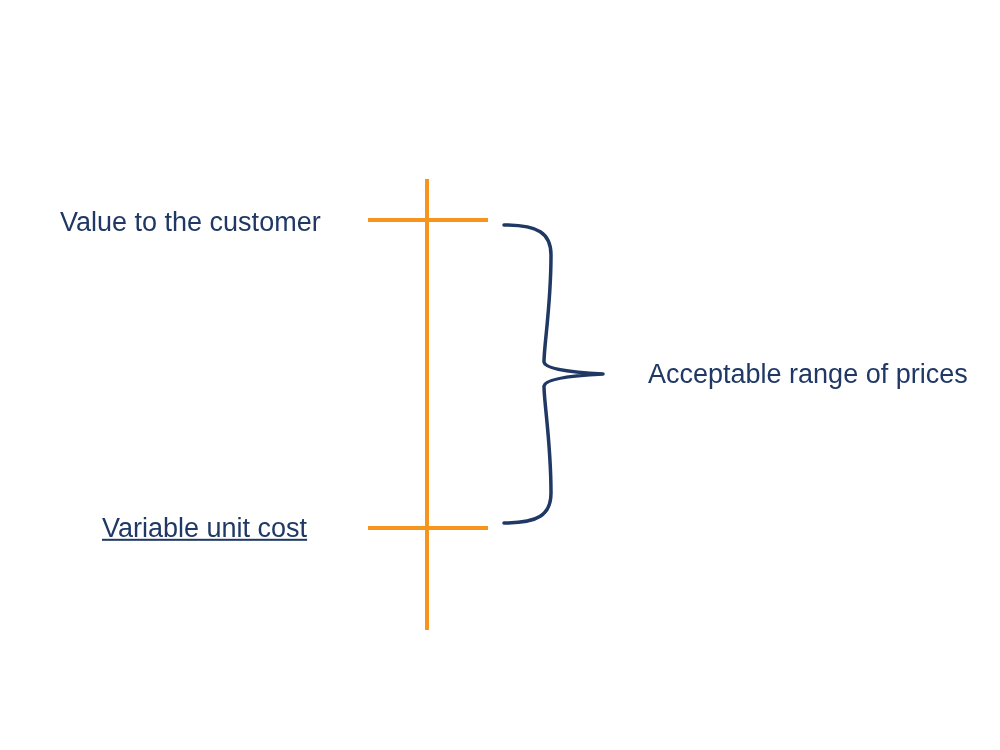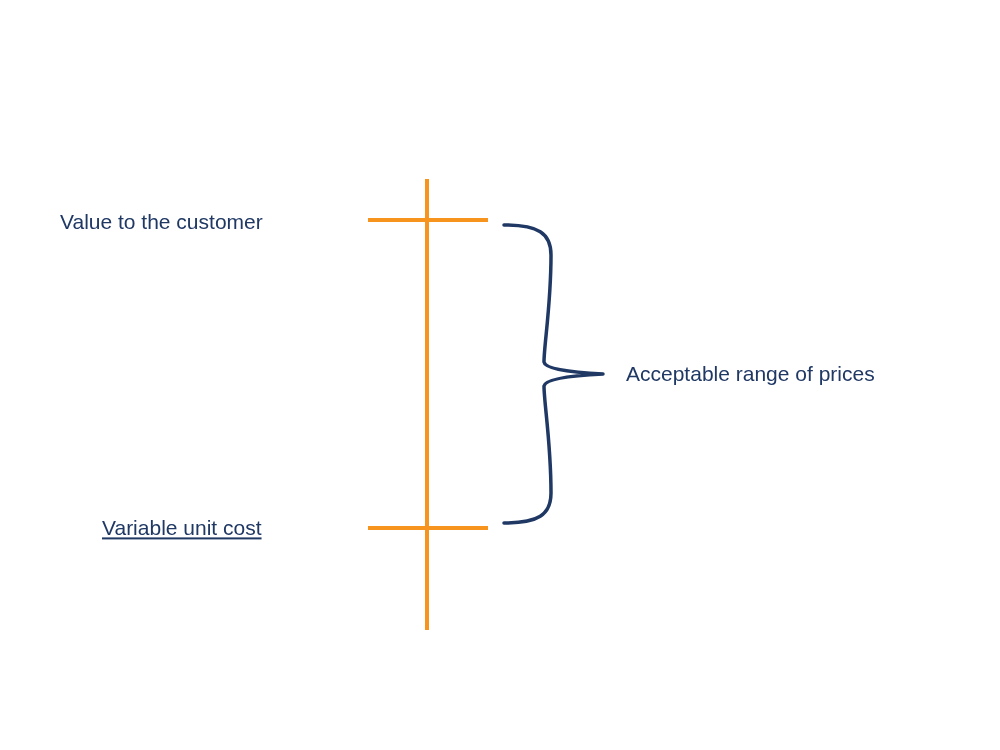--- a/index.html
+++ b/index.html
@@ -35,29 +35,29 @@
   .navy-stroke {
     stroke: var(--text-navy);
     stroke-width: 3.5;
     fill: none;
     stroke-linecap: round;
     stroke-linejoin: round;
   }
   .label {
     position: absolute;
     transform: translateY(-50%);
-    font-size: 21px;
+    font-size: 27px;
     line-height: 1.2;
     color: var(--text-navy);
     white-space: nowrap;
     letter-spacing: 0px;
   }
   .label-value    { left: 60px;  top: 222px; }
   .label-cost     { left: 102px; top: 528px; text-decoration: underline; }
-  .label-range    { left: 626px; top: 374px; }
+  .label-range    { left: 648px; top: 374px; }
 </style>
 </head>
 <body>
 
 <div class="stage">
 
   <svg class="diagram-svg" viewBox="0 0 1000 750" xmlns="http://www.w3.org/2000/svg">
 
     <line class="orange-stroke" x1="427" y1="179" x2="427" y2="630"></line>
 

